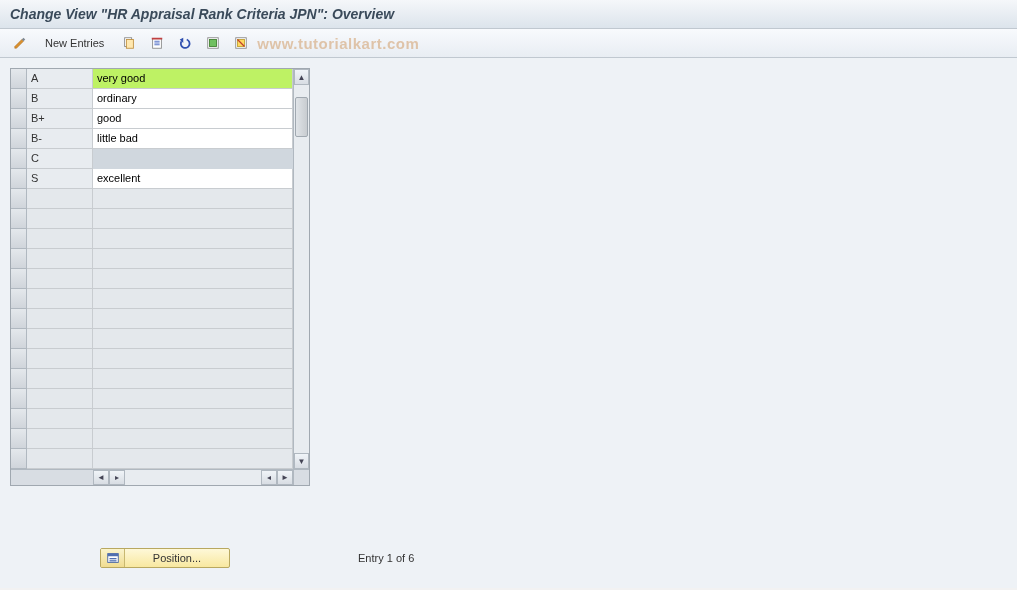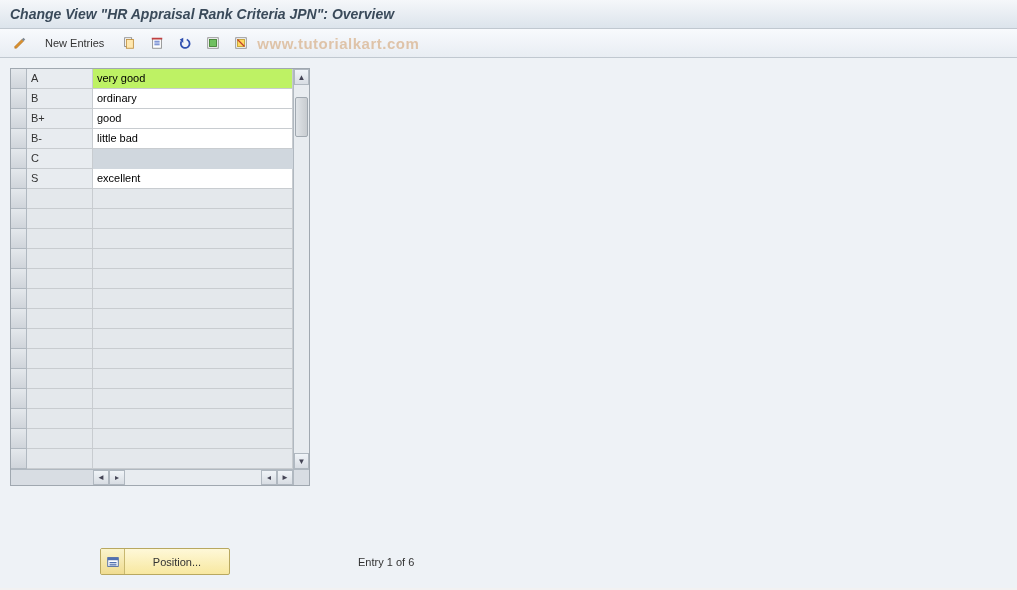--- a/index.html
+++ b/index.html
@@ -207,21 +207,21 @@
       display: flex;
       align-items: center;
       gap: 80px;
     }
     .position-btn {
       display: flex;
       align-items: center;
       background: linear-gradient(to bottom, #fef8d8, #f8e8a0);
       border: 1px solid #b8a860;
       border-radius: 2px;
-      height: 27px;
+      height: 20px;
       width: 130px;
       cursor: pointer;
       overflow: hidden;
     }
     .position-btn .icon-part {
       width: 24px;
       height: 100%;
       border-right: 1px solid #c8b870;
       display: flex;
       align-items: center;

